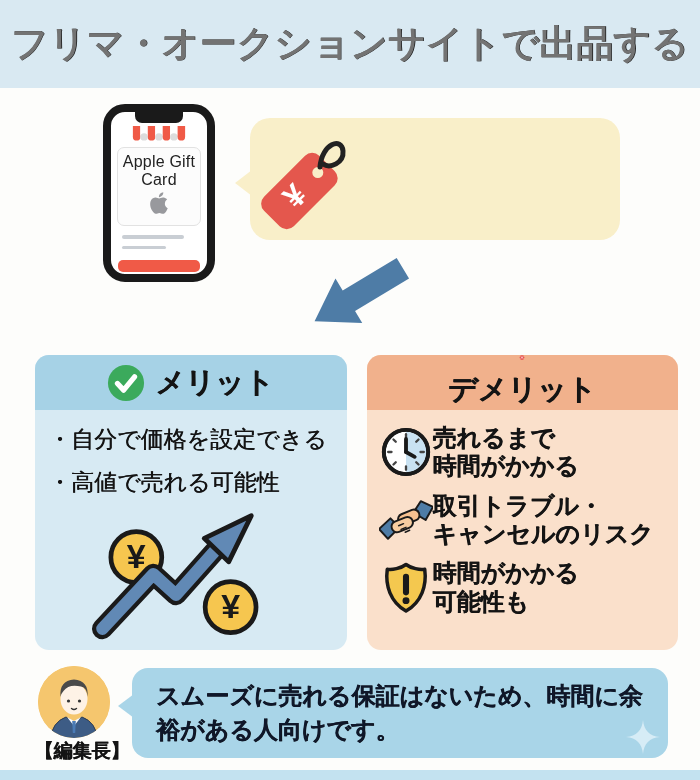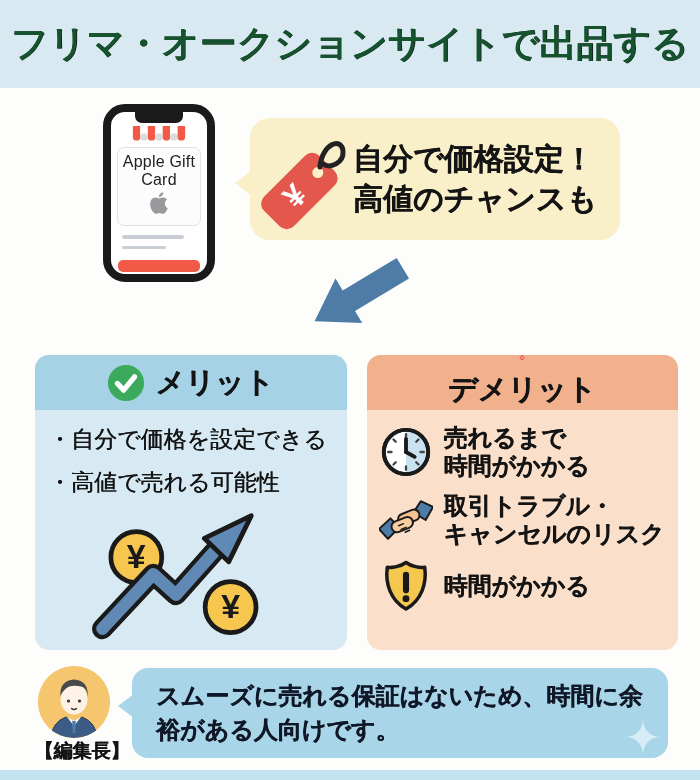--- a/index.html
+++ b/index.html
@@ -3,21 +3,21 @@
 <meta charset="utf-8">
 <style>
   * { margin:0; padding:0; box-sizing:border-box; }
   body { background:#e8e8e8; font-family:"Liberation Sans","DejaVu Sans",sans-serif; }
   .canvas { position:relative; width:700px; height:780px; background:#FDFDFB; overflow:hidden;
             font-family:"Liberation Sans","DejaVu Sans",sans-serif; color:#141414; }
 
   
   .title-bar { position:absolute; left:0; top:0; width:700px; height:88px; background:#D9E9F2;
                display:flex; align-items:center; justify-content:center; }
-  .title-bar h1 { font-size:37px; font-weight:bold; letter-spacing:0px; color:#14532d;
+  .title-bar h1 { font-size:37px; font-weight:bold; letter-spacing:0px; color:#737373;
                   text-shadow:0.6px 0 #141414; }
 
   
   .phone { position:absolute; left:103px; top:104px; width:112px; height:178px;
            border:8px solid #1a1a1a; border-radius:22px; background:#fff; }
   .phone-notch { position:absolute; left:50%; top:-1px; transform:translateX(-50%);
                  width:48px; height:12px; background:#1a1a1a; border-radius:0 0 7px 7px; }
   .phone-inner { position:absolute; left:0; top:0; width:96px; height:162px; padding:2px 5px;
                  display:flex; flex-direction:column; align-items:center; }
   .awning { margin-top:12px; width:90px; height:26px; }
@@ -55,21 +55,21 @@
   .panel-header .hicon { width:38px; height:38px; }
   .panel-title { font-size:29px; font-weight:bold; color:#141414; text-shadow:0.6px 0 #141414; }
 
   .merit-body { padding:18px 13px 0; }
   .merit-bullet { font-size:23px; font-weight:normal; line-height:1.0; margin-bottom:20px;
                   text-shadow:0.5px 0 #141414; white-space:nowrap; }
   .merit-chart { display:flex; justify-content:center; margin-top:-4px; }
   .merit-chart svg { width:216px; height:132px; }
 
   .demerit-body { padding:14px 8px 0 12px; }
-  .demerit-item { display:flex; align-items:center; gap:11px; margin-bottom:11px; }
+  .demerit-item { display:flex; align-items:center; margin-bottom:11px; }
   .demerit-item .dicon { width:54px; height:54px; flex:0 0 auto; }
   .demerit-lines { font-size:24px; font-weight:bold; line-height:1.18; text-shadow:0.5px 0 #141414;
                    white-space:nowrap; }
 
   
   .avatar { position:absolute; left:38px; top:666px; width:72px; height:72px; border-radius:50%;
             overflow:hidden; background:#F5C66E; }
   .speaker-label { position:absolute; left:22px; top:738px; width:120px; text-align:center;
                    font-size:19px; font-weight:bold; text-shadow:0.5px 0 #141414; }
   .footer-bubble { position:absolute; left:132px; top:668px; width:536px; height:90px;
@@ -126,24 +126,20 @@
   <div class="hero-bubble">
     <div class="tail"></div>
     <svg class="tag-icon" viewBox="0 0 95 108">
       <g transform="rotate(-45 40 68)">
         <rect x="2" y="48" width="78" height="42" rx="10" fill="#E4574D"></rect>
         <circle cx="67" cy="69" r="5.5" fill="#F9EFC9"></circle>
         <text x="34" y="80" font-size="32" font-weight="bold" fill="#FFFFFF" text-anchor="middle">¥</text>
       </g>
       <path d="M62 44 C 64 20, 84 14, 85 28 C 86 40, 72 46, 65 41" stroke="#222" stroke-width="5" fill="none" stroke-linecap="round"></path>
     </svg>
-    <div class="hero-text">
-      <div>自分で価格設定！</div>
-      <div>高値のチャンスも</div>
-    </div>
   </div>
 
   <svg class="down-arrow" viewBox="0 0 125 85">
     <polygon points="12,30 75,30 75,16 115,42 75,68 75,54 12,54" fill="#4E7CA6" transform="rotate(149 62 42)"></polygon>
   </svg>
 
   <div class="panels">
 
     <div class="panel merit">
       <div class="panel-header">
@@ -229,20 +225,21 @@
         </div>
 
         <div class="demerit-item">
           <svg class="dicon" viewBox="0 0 56 62">
             <path d="M28 4 C34 8.5 44 10.5 49.5 9.5 C52 28 46 47 28 57.5 C10 47 4 28 6.5 9.5 C12 10.5 22 8.5 28 4 Z" fill="#F4C84F" stroke="#1a1a1a" stroke-width="4" stroke-linejoin="round"></path>
             <line x1="28" y1="18" x2="28" y2="36" stroke="#1a1a1a" stroke-width="7" stroke-linecap="round"></line>
             <circle cx="28" cy="45.5" r="4" fill="#1a1a1a"></circle>
           </svg>
           <div class="demerit-lines">
             <div>時間がかかる</div>
+            <div>可能性も</div>
           </div>
         </div>
 
       </div>
     </div>
   </div>
 
   <div class="avatar">
     <svg viewBox="0 0 72 72" width="72" height="72">
       <circle cx="36" cy="36" r="36" fill="#F5C66E"></circle>

